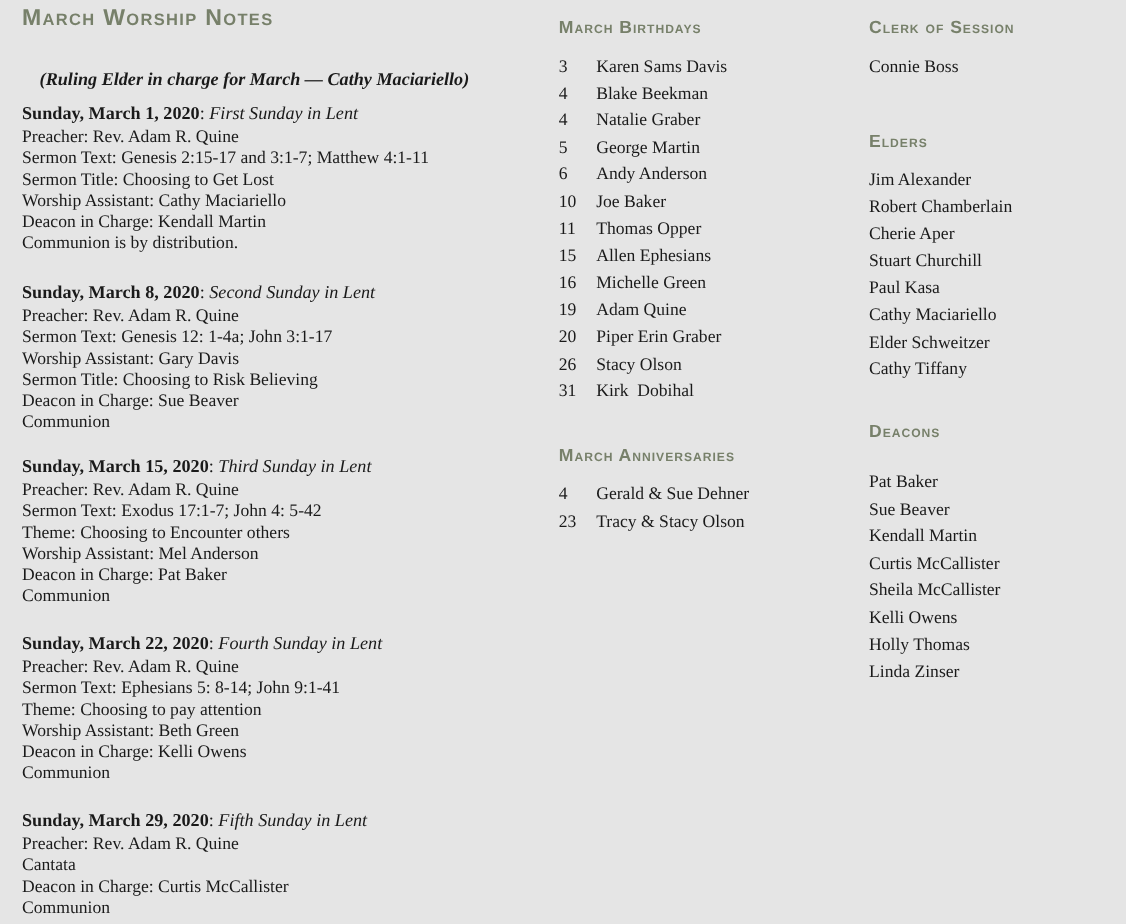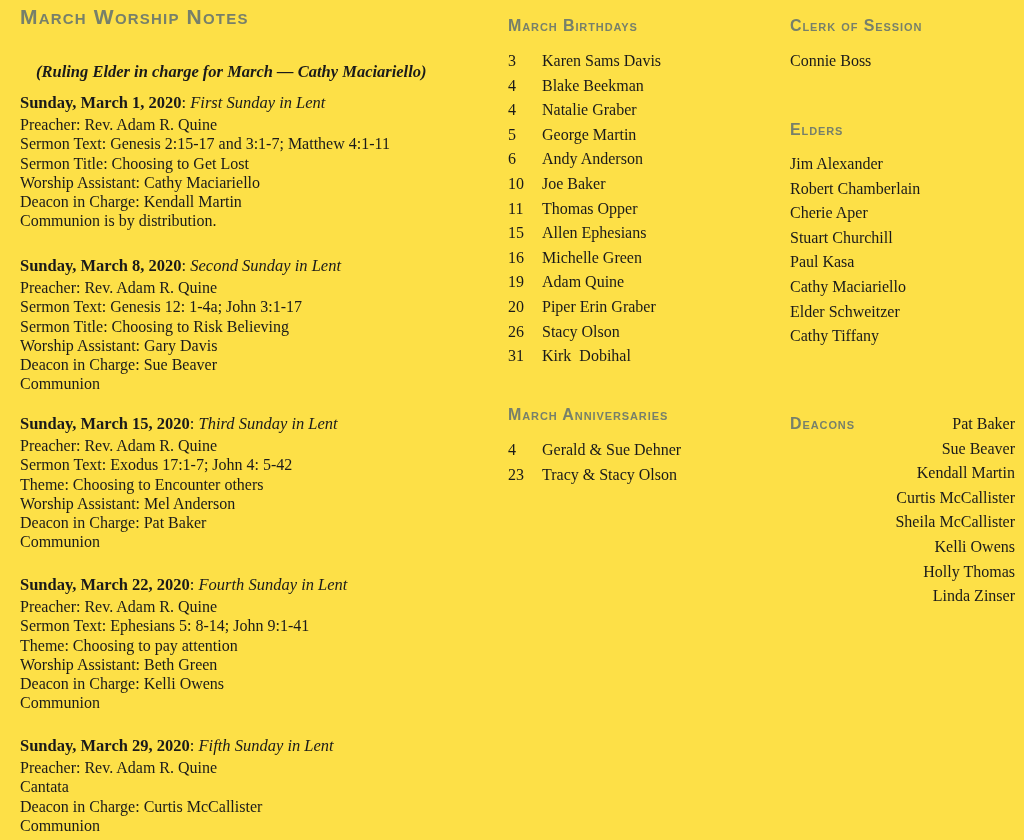--- a/index.html
+++ b/index.html
@@ -1,17 +1,17 @@
 <!DOCTYPE html>
 <html><head>
 <meta charset="utf-8">
 <style>
   html, body { margin:0; padding:0; background:#ffffff; }
   .page {
-    position:relative; width:1024px; height:840px; background:#fde047;
+    position:relative; width:1024px; height:840px; background:#e5e5e5;
     font-family:"Liberation Serif", serif; color:#1a1a1a; overflow:hidden;
   }
   .heading {
     position:absolute; margin:0;
     font-family:"Liberation Sans", sans-serif;
     font-variant:small-caps; font-weight:bold;
     color:#77806a; letter-spacing:1.2px; line-height:1.1;
   }
   .h-lg { font-size:21px; }
   .h-md { font-size:16px; letter-spacing:0.9px; }
@@ -47,22 +47,22 @@
     <p class="service-line">Sermon Title: Choosing to Get Lost</p>
     <p class="service-line">Worship Assistant: Cathy Maciariello</p>
     <p class="service-line">Deacon in Charge: Kendall Martin</p>
     <p class="service-line communion">Communion is by distribution.</p>
   </div>
 
   <div class="service" style="top:254px;">
     <p class="service-header"><b class="date">Sunday, March 8, 2020</b><span>: </span><i class="occasion">Second Sunday in Lent</i></p>
     <p class="service-line">Preacher: Rev. Adam R. Quine</p>
     <p class="service-line">Sermon Text: Genesis 12: 1-4a; John 3:1-17</p>
+    <p class="service-line">Worship Assistant: Gary Davis</p>
     <p class="service-line">Sermon Title: Choosing to Risk Believing</p>
-    <p class="service-line">Worship Assistant: Gary Davis</p>
     <p class="service-line">Deacon in Charge: Sue Beaver</p>
     <p class="service-line communion">Communion</p>
   </div>
 
   <div class="service" style="top:412px;">
     <p class="service-header"><b class="date">Sunday, March 15, 2020</b><span>: </span><i class="occasion">Third Sunday in Lent</i></p>
     <p class="service-line">Preacher: Rev. Adam R. Quine</p>
     <p class="service-line">Sermon Text: Exodus 17:1-7; John 4: 5-42</p>
     <p class="service-line">Theme: Choosing to Encounter others</p>
     <p class="service-line">Worship Assistant: Mel Anderson</p>
@@ -166,22 +166,22 @@
     <p>Jim Alexander</p>
     <p>Robert Chamberlain</p>
     <p>Cherie Aper</p>
     <p>Stuart Churchill</p>
     <p>Paul Kasa</p>
     <p>Cathy Maciariello</p>
     <p>Elder Schweitzer</p>
     <p>Cathy Tiffany</p>
   </div>
 
-  <h2 class="heading h-md" style="left:790px; top:384px;margin-top:31px;">Deacons</h2>
-  <div class="list name-list" style="left:790px; top:412px; width:225px;text-align:right;">
+  <h2 class="heading h-md" style="left:790px; top:384px;">Deacons</h2>
+  <div class="list name-list" style="left:790px; top:427px; width:225px;">
     <p>Pat Baker</p>
     <p>Sue Beaver</p>
     <p>Kendall Martin</p>
     <p>Curtis McCallister</p>
     <p>Sheila McCallister</p>
     <p>Kelli Owens</p>
     <p>Holly Thomas</p>
     <p>Linda Zinser</p>
   </div>
 

